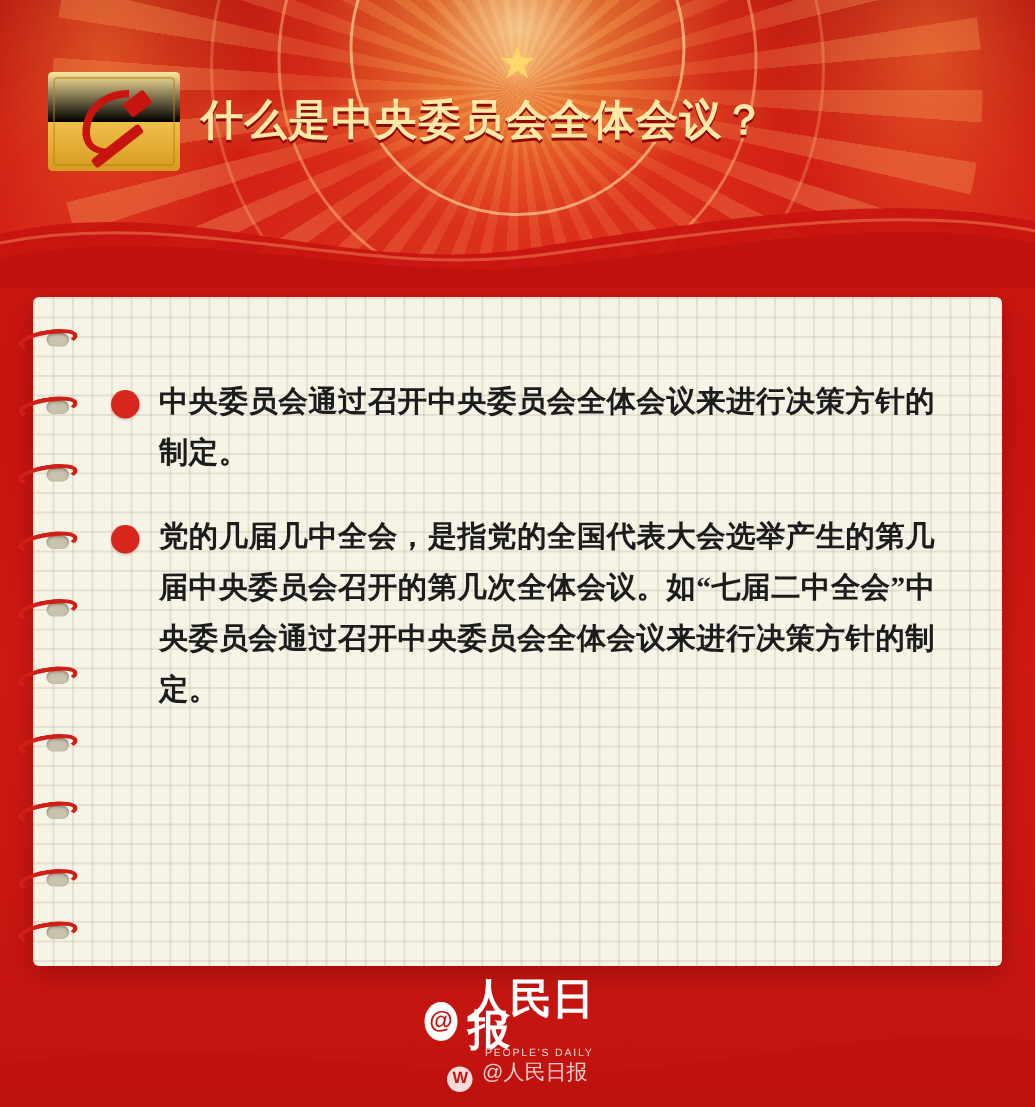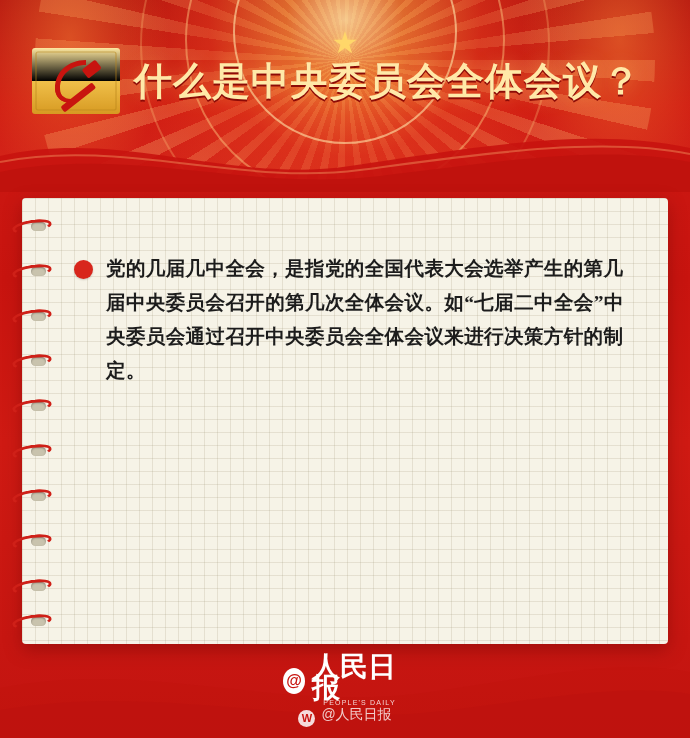--- a/index.html
+++ b/index.html
@@ -63,21 +63,21 @@
   .side-flare.left { left: -30px; }
   .side-flare.right { right: -30px; }
 
   
   .emblem {
     position: absolute; top: 44px; left: 28px; width: 96px; height: 74px;
   }
   .emblem svg { display: block; }
   .title {
     position: absolute; top: 52px; left: 134px;
-    font-size: 38px; line-height: 58px; font-weight: bold;
+    font-size: 28px; line-height: 58px; font-weight: bold;
     color: #ffe9a8;
     font-family: "Liberation Serif", "DejaVu Serif", serif;
     letter-spacing: 1px;
     text-shadow: 0 2px 0 #8d0b07, 0 0 18px rgba(255,200,90,.45);
     white-space: nowrap;
   }
 
   
   .card {
     position: absolute; left: 22px; top: 198px;
@@ -245,20 +245,24 @@
         <div class="ring-w" style="top:337px"></div>
       <div class="hole" style="top:384px"></div>
         <div class="ring-w" style="top:382px"></div>
       <div class="hole" style="top:419px"></div>
         <div class="ring-w" style="top:417px"></div>
     </div>
 
     <div class="content">
       <div class="item">
         <div class="dot"></div>
+        <div class="item-text">中央委员会通过召开中央委员会全体会议来进行决策方针的制定。</div>
+      </div>
+      <div class="item">
+        <div class="dot"></div>
         <div class="item-text">党的几届几中全会，是指党的全国代表大会选举产生的第几届中央委员会召开的第几次全体会议。如“七届二中全会”中央委员会通过召开中央委员会全体会议来进行决策方针的制定。</div>
       </div>
     </div>
   </div>
 
   <svg class="bottom-wave" viewBox="0 0 690 120" preserveAspectRatio="none">
     <path d="M0,70 C150,40 280,96 430,74 C540,58 620,40 690,54 L690,120 L0,120 Z" fill="#bd110c" opacity=".5"></path>
     <path d="M0,92 C160,64 300,112 450,92 C560,78 630,66 690,76 L690,120 L0,120 Z" fill="#b30f0a" opacity=".45"></path>
   </svg>
 

